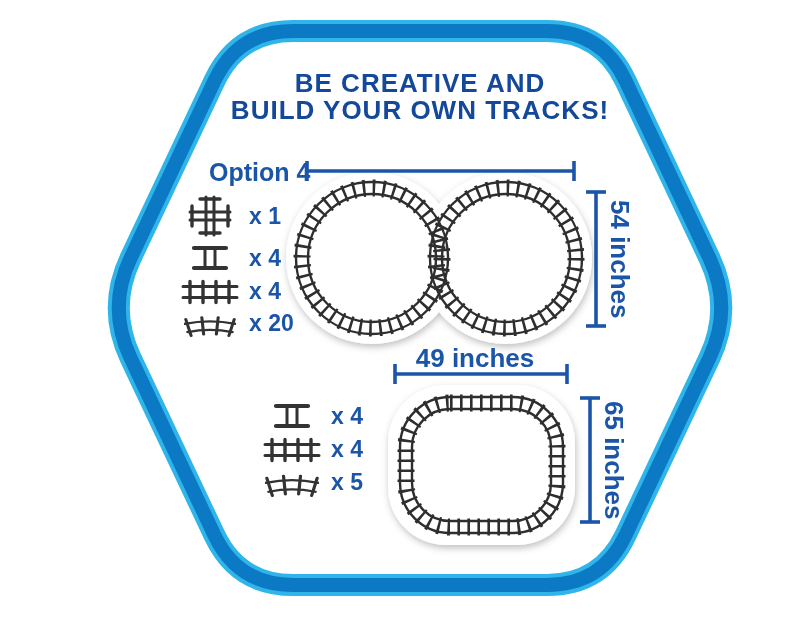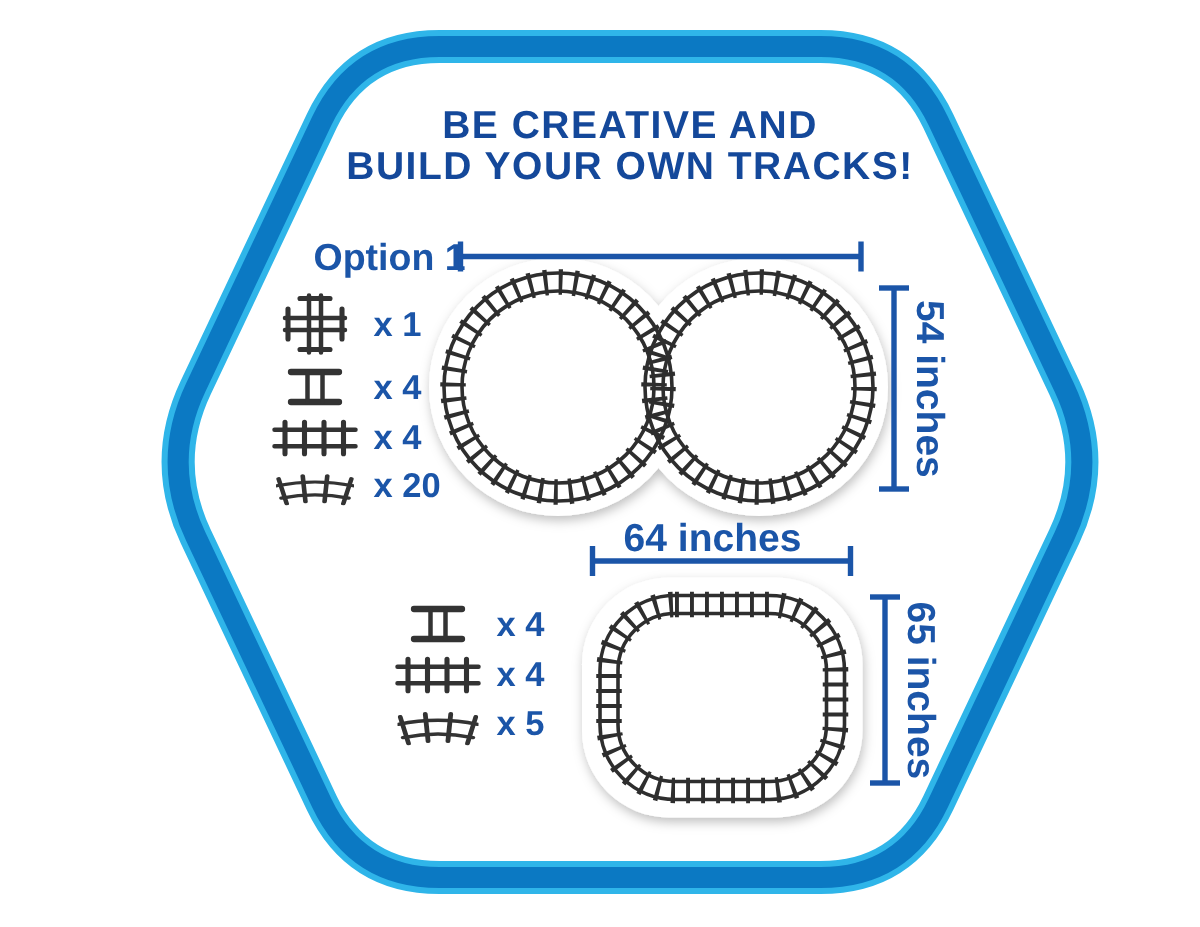--- a/index.html
+++ b/index.html
@@ -97,24 +97,24 @@
         <line class="dim" x1="560" y1="522" x2="580" y2="522"></line>
       </g>
     </g>
   </svg>
 
   <div class="title">
     <div>BE CREATIVE AND</div>
     <div>BUILD YOUR OWN TRACKS!</div>
   </div>
 
-  <div class="opt-label" style="left:189px;top:158px;">Option 1</div>
+  <div class="opt-label" style="left:189px;top:158px;">Option 4</div>
 
   <div class="dim-label vert" style="left:584px;top:190px;height:138px;">54 inches</div>
-  <div class="dim-label" style="left:350px;top:343px;width:210px;">64 inches</div>
+  <div class="dim-label" style="left:350px;top:343px;width:210px;">49 inches</div>
   <div class="dim-label vert" style="left:578px;top:398px;height:124px;">65 inches</div>
 
   <div class="pieces" style="left:156px;top:194px;">
     <div class="piece-row">
       <span class="icon-cell">
         <svg width="46" height="44" viewBox="0 0 46 44" class="ticon" stroke-width="3">
           <path d="M19 3 V41 M27 3 V41 M3 18 H43 M3 26 H43"></path>
           <path stroke-width="3.4" d="M5 12 V32 M41 12 V32 M13 5 H33 M13 39 H33"></path>
         </svg>
       </span>

